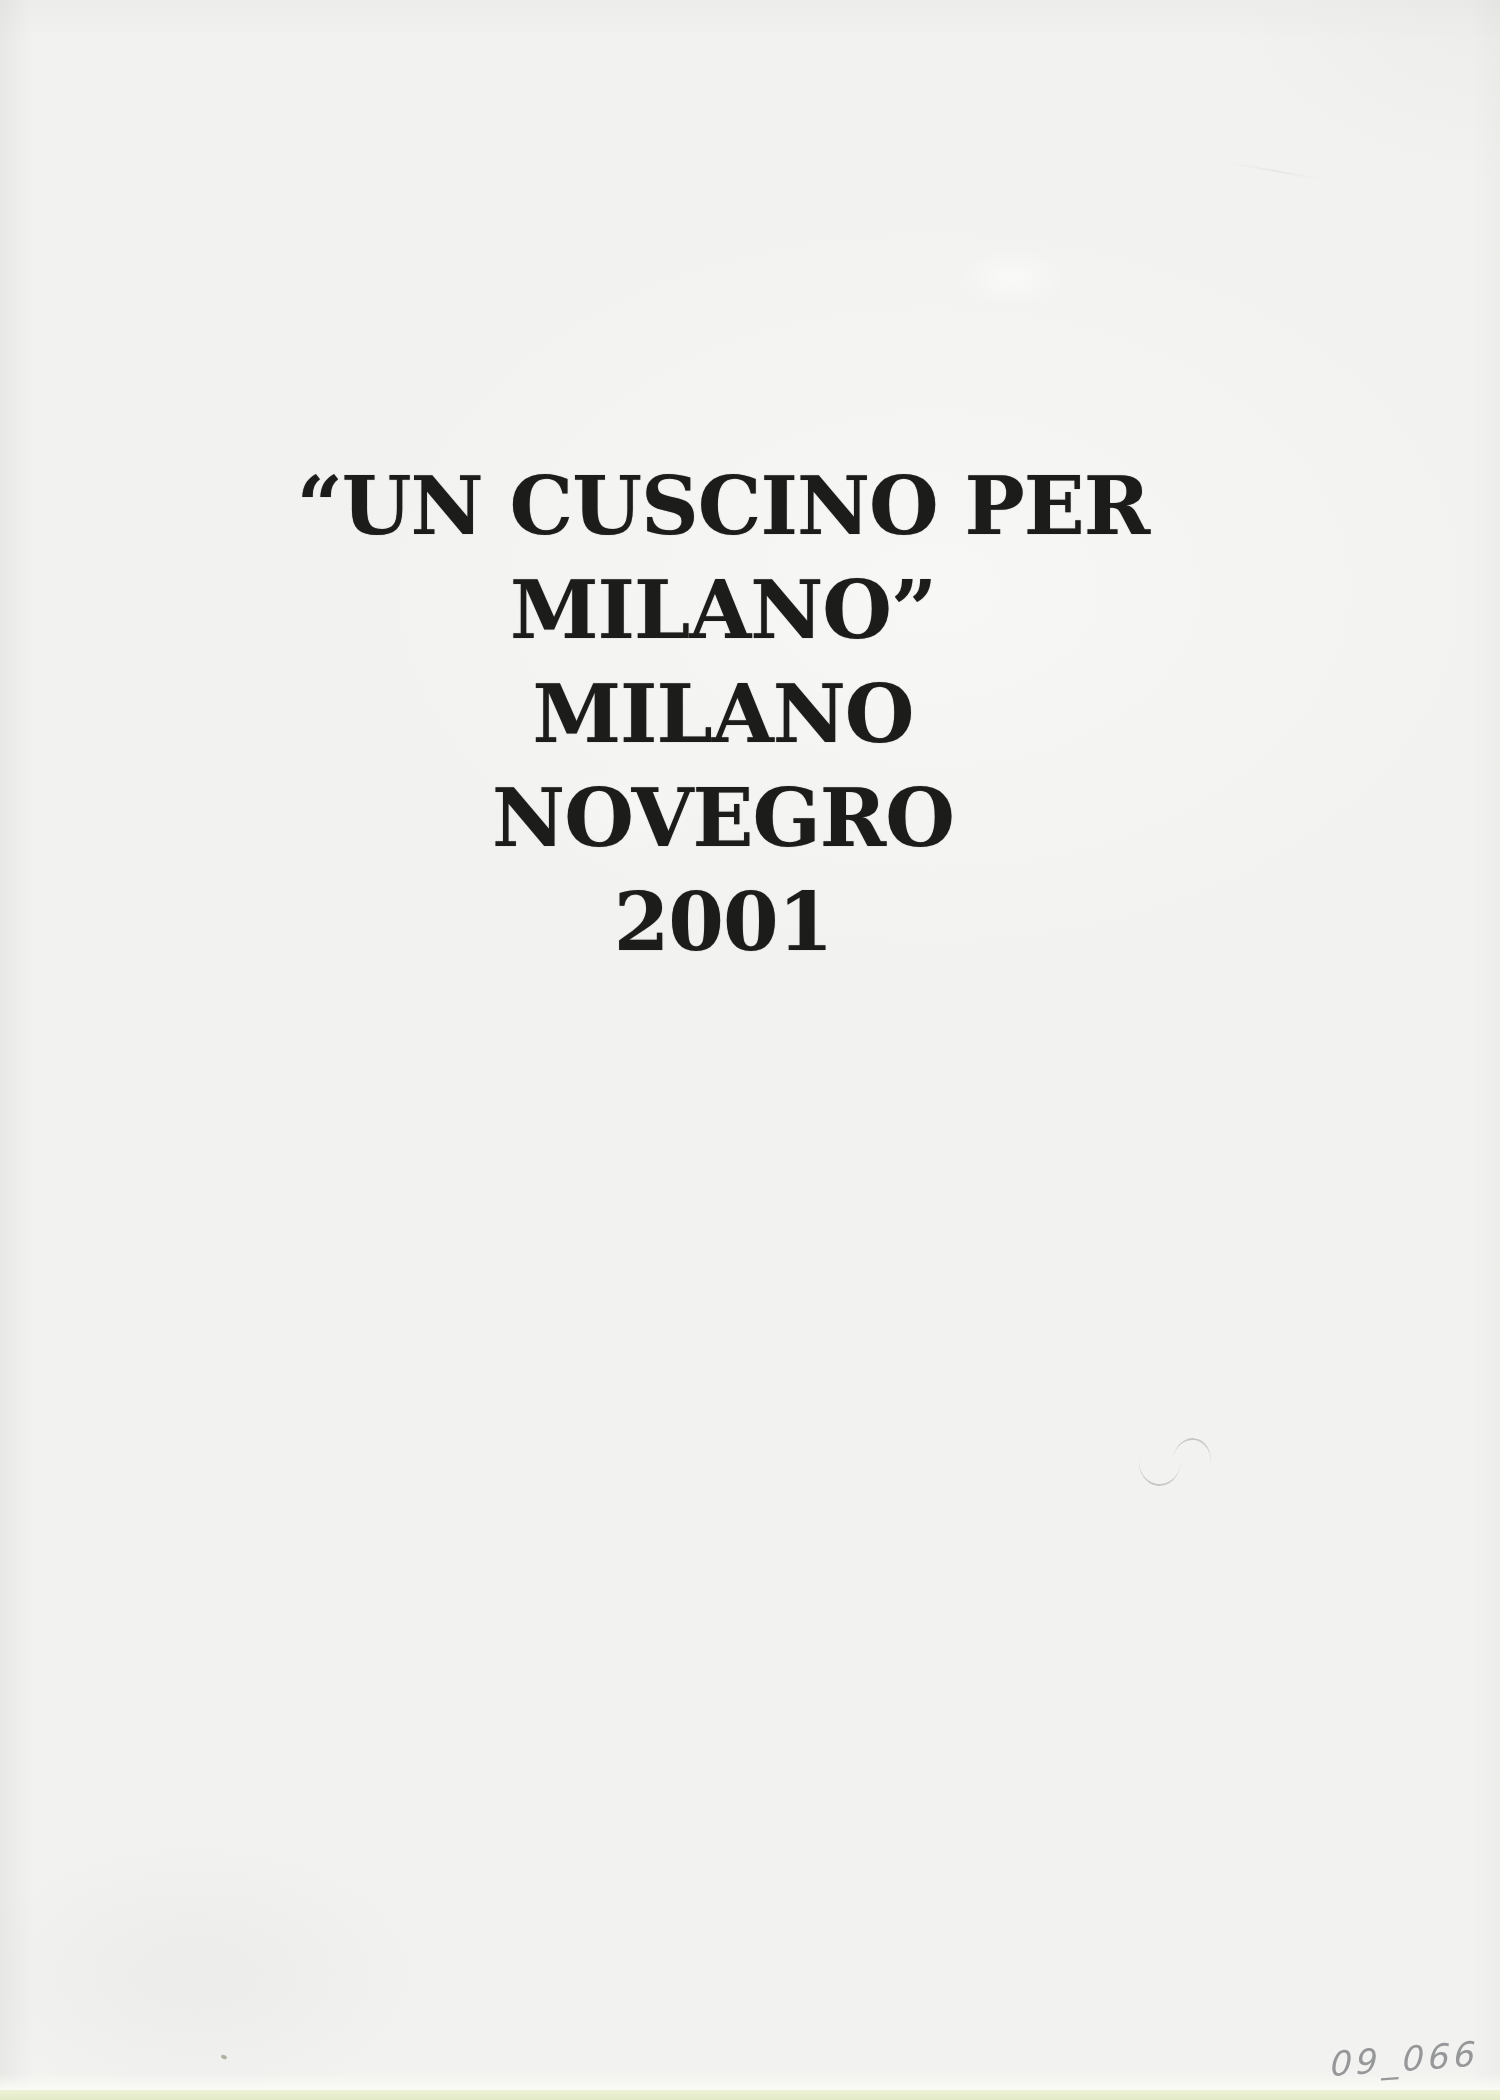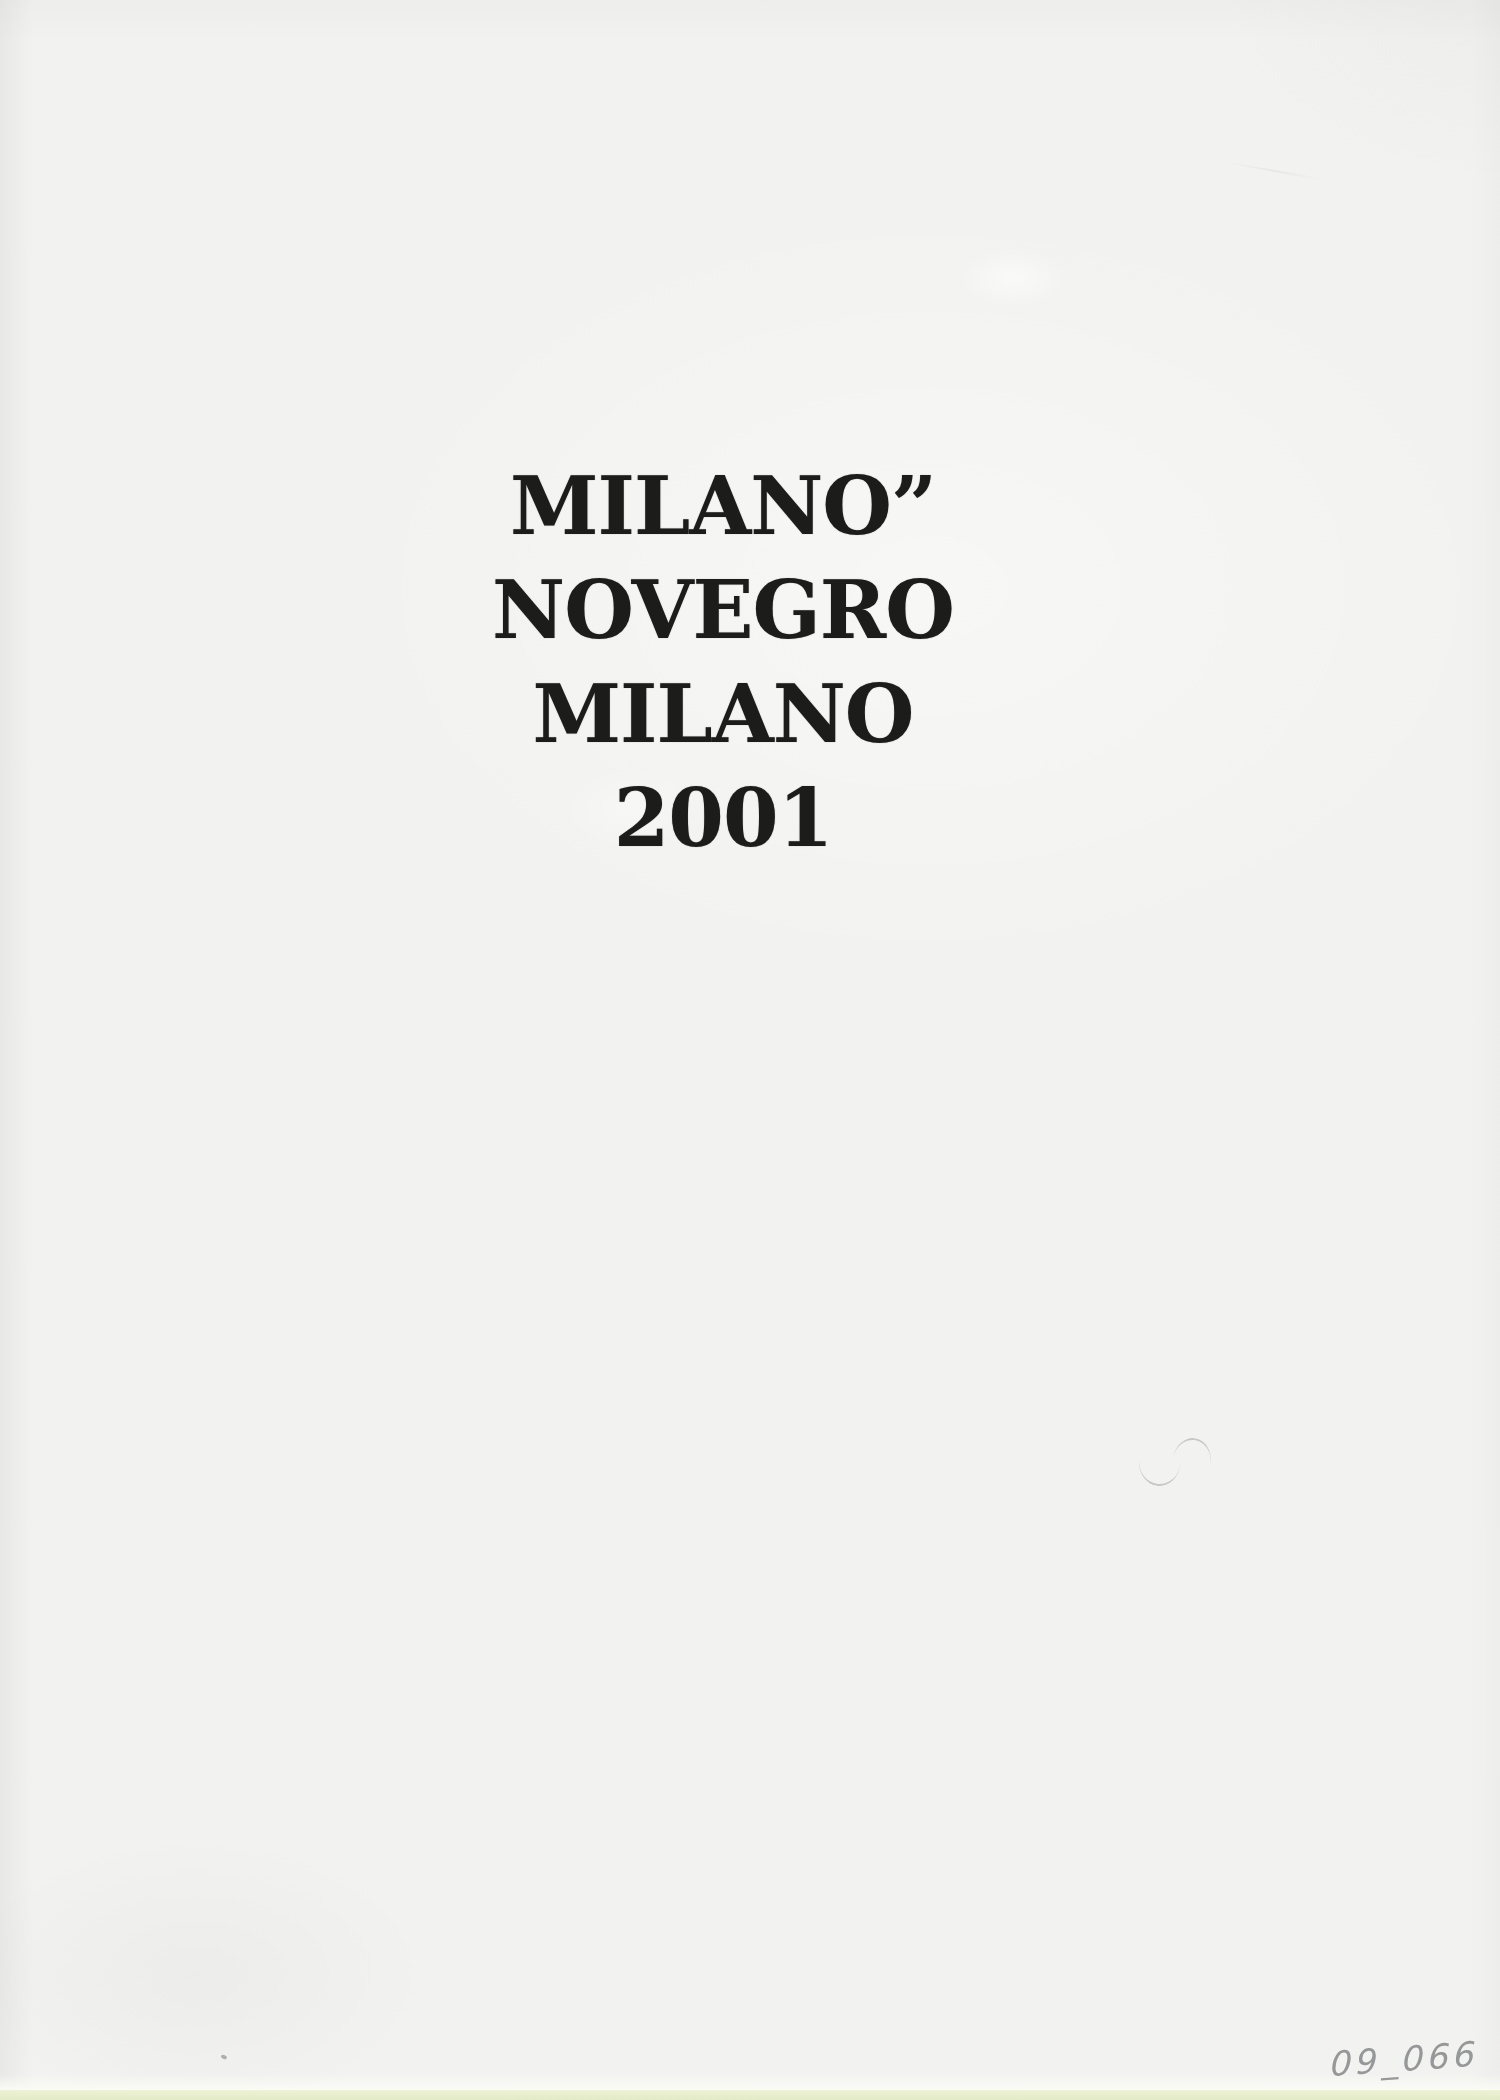--- a/index.html
+++ b/index.html
@@ -106,23 +106,24 @@
     border-radius: 50%;
     transform: rotate(25deg);
   }
 </style>
 </head>
 <body>
 
 <div class="page">
 
   <div class="title-block">
+    <div class="title-line">“UN CUSCINO PER</div>
     <div class="title-line">MILANO”</div>
+    <div class="title-line">MILANO</div>
     <div class="title-line">NOVEGRO</div>
-    <div class="title-line">MILANO</div>
     <div class="title-line">2001</div>
   </div>
 
   <div class="crease-topright"></div>
   <div class="scratch-lower"></div>
   <div class="scratch-upper"></div>
   <div class="speck"></div>
 
   <div class="edge-highlight"></div>
   <div class="scan-strip"></div>

